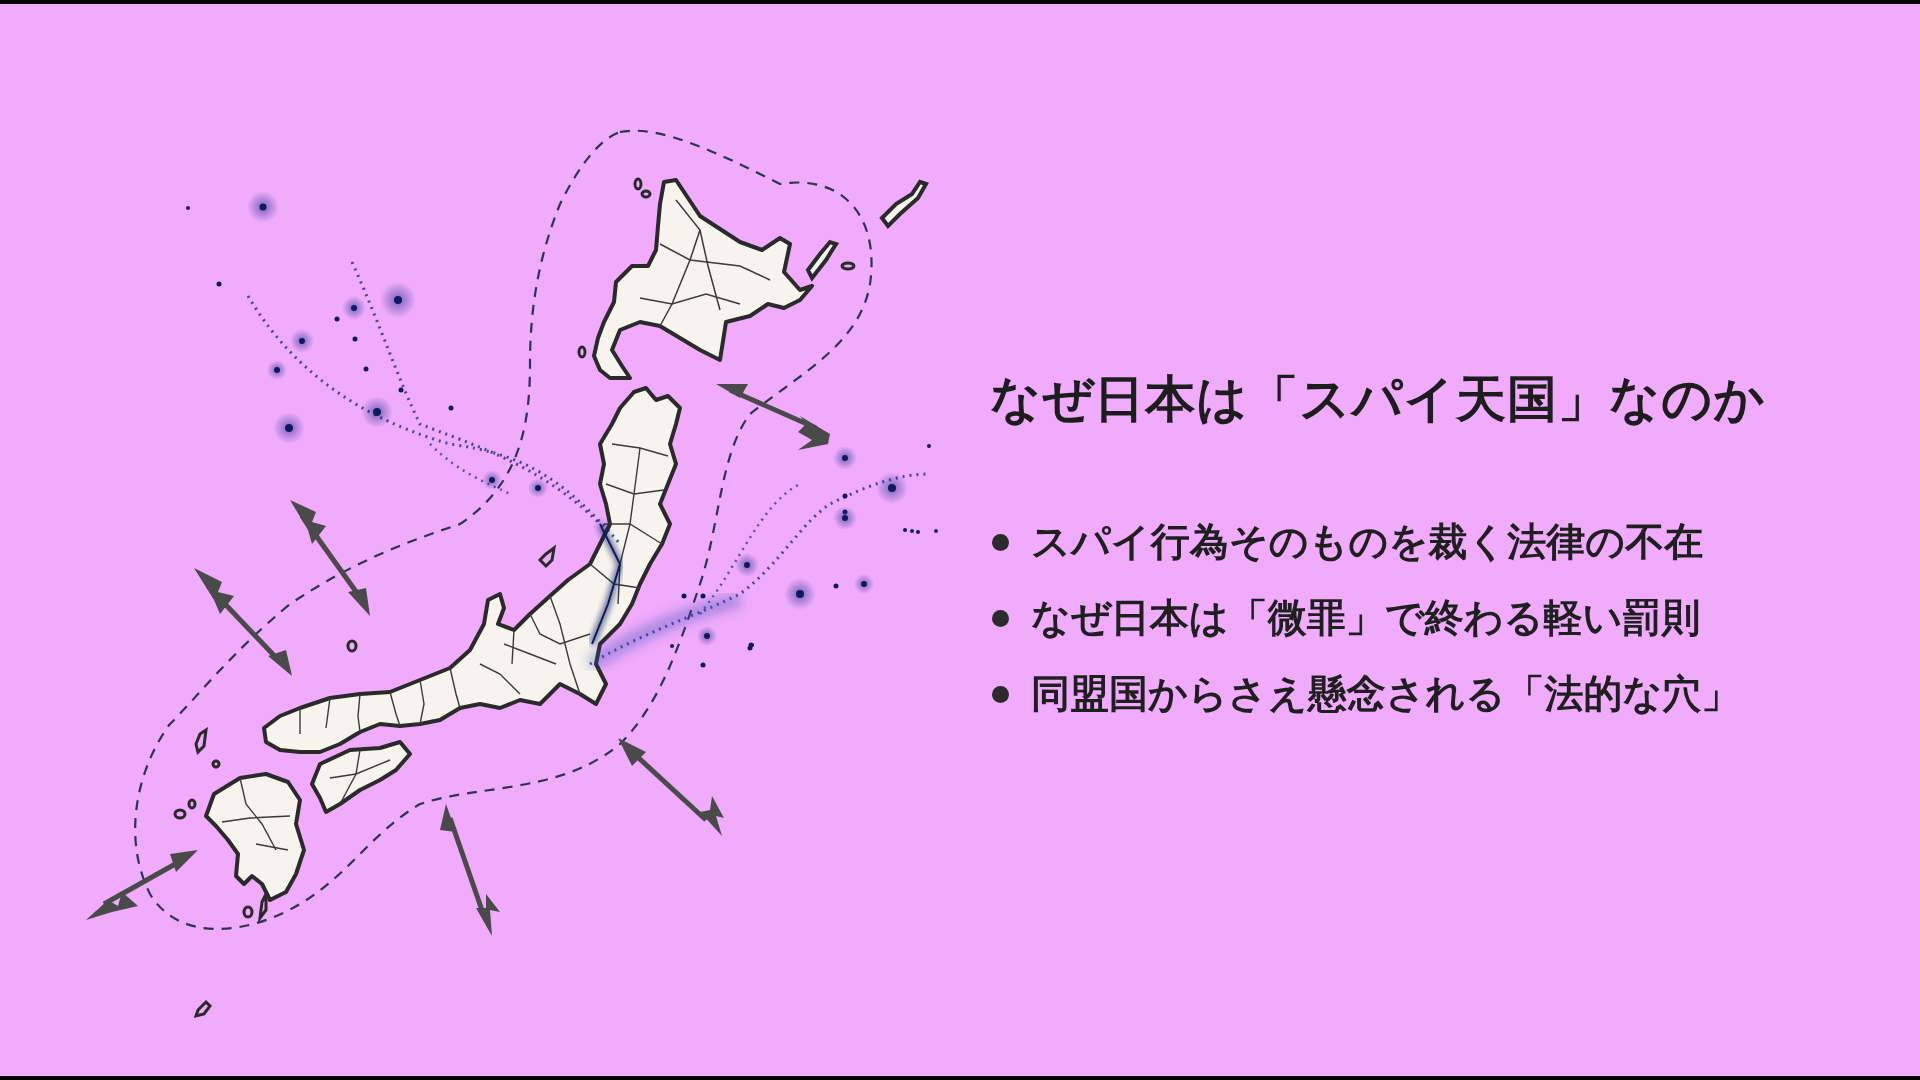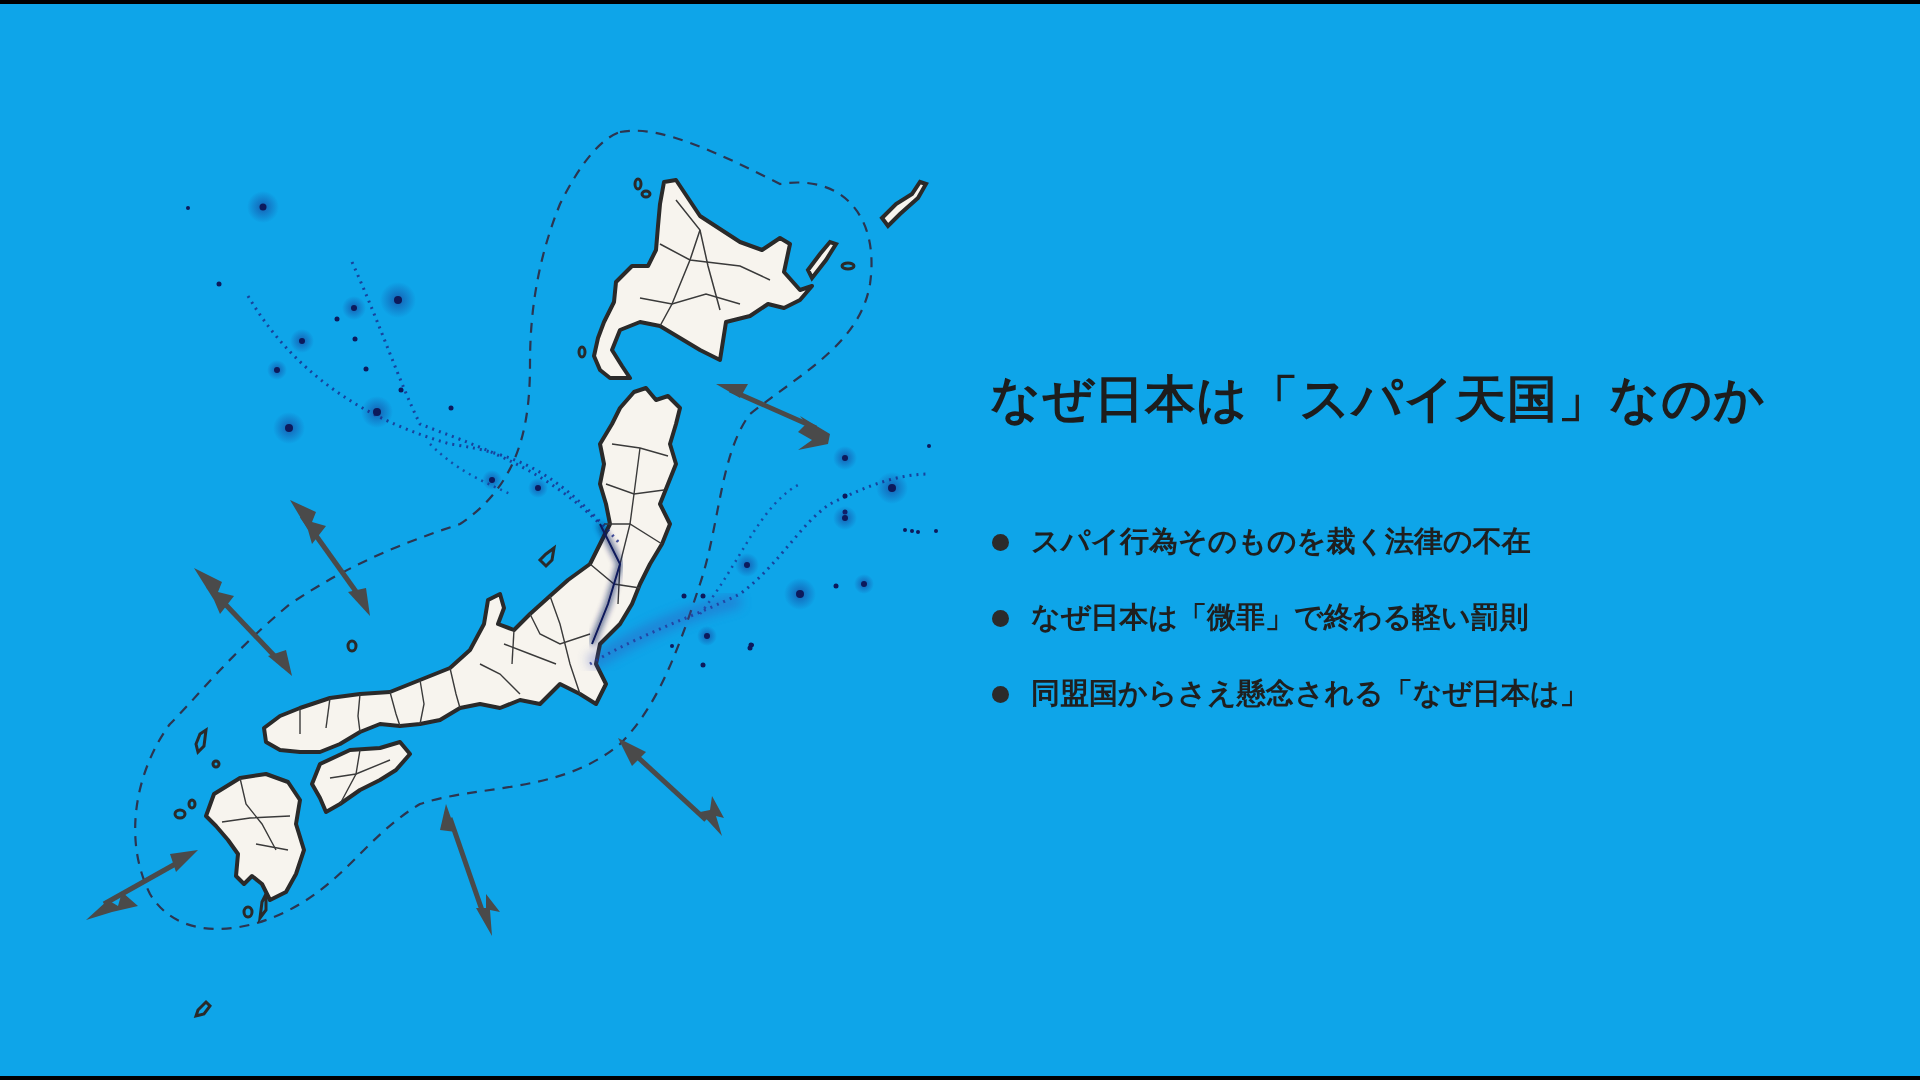--- a/index.html
+++ b/index.html
@@ -1,20 +1,20 @@
 <!DOCTYPE html>
 <html><head>
 <meta charset="utf-8">
 <style>
   html, body { margin:0; padding:0; }
   body { width:1920px; height:1080px; overflow:hidden; background:#000; position:relative; }
-  .slide { position:absolute; left:0; top:4px; width:1920px; height:1072px; background:#0ea5e9; overflow:hidden; }
+  .slide { position:absolute; left:0; top:4px; width:1920px; height:1072px; background:#f0abfc; overflow:hidden; }
   .map { position:absolute; left:0; top:0; width:1000px; height:1072px; }
   .title { position:absolute; left:990px; top:362px; font-family:"DejaVu Serif","Liberation Serif",serif; font-weight:bold; font-size:50px; color:#1d1d1d; letter-spacing:1px; white-space:nowrap; }
-  .bullets { position:absolute; left:992px; top:500px; margin:0; padding:0; list-style:none; font-family:"DejaVu Sans","Liberation Sans",sans-serif; font-weight:bold; font-size:29px; color:#1f1f1f; }
+  .bullets { position:absolute; left:992px; top:500px; margin:0; padding:0; list-style:none; font-family:"DejaVu Sans","Liberation Sans",sans-serif; font-weight:bold; font-size:39px; color:#1f1f1f; }
   .bullets li { display:flex; align-items:center; height:76px; white-space:nowrap; }
   .bullet-dot { width:17px; height:17px; border-radius:50%; background:#2b2b2b; margin-right:22px; flex:none; }
 </style>
 </head>
 <body>
 
 <div class="slide">
 
   <svg class="map" viewBox="0 0 1000 1072" xmlns="http://www.w3.org/2000/svg">
     <defs>
@@ -208,16 +208,16 @@
     <li>
       <span class="bullet-dot"></span>
       <span>スパイ行為そのものを裁く法律の不在</span>
     </li>
     <li>
       <span class="bullet-dot"></span>
       <span>なぜ日本は「微罪」で終わる軽い罰則</span>
     </li>
     <li>
       <span class="bullet-dot"></span>
-      <span>同盟国からさえ懸念される「なぜ日本は」</span>
+      <span>同盟国からさえ懸念される「法的な穴」</span>
     </li>
   </ul>
 </div>
 
 </body></html>

